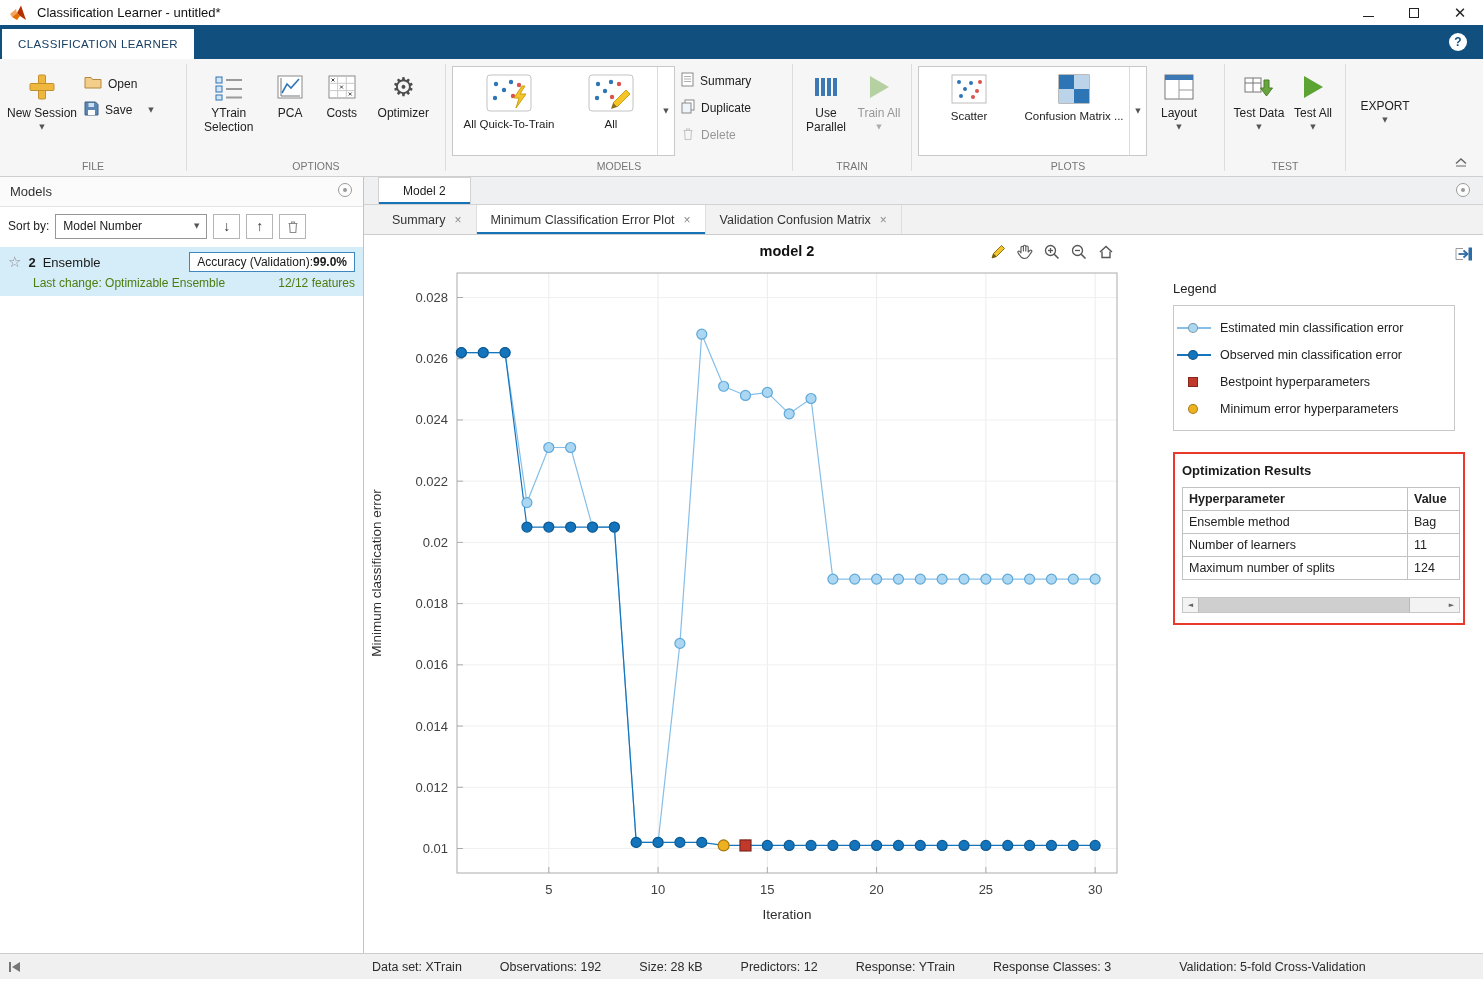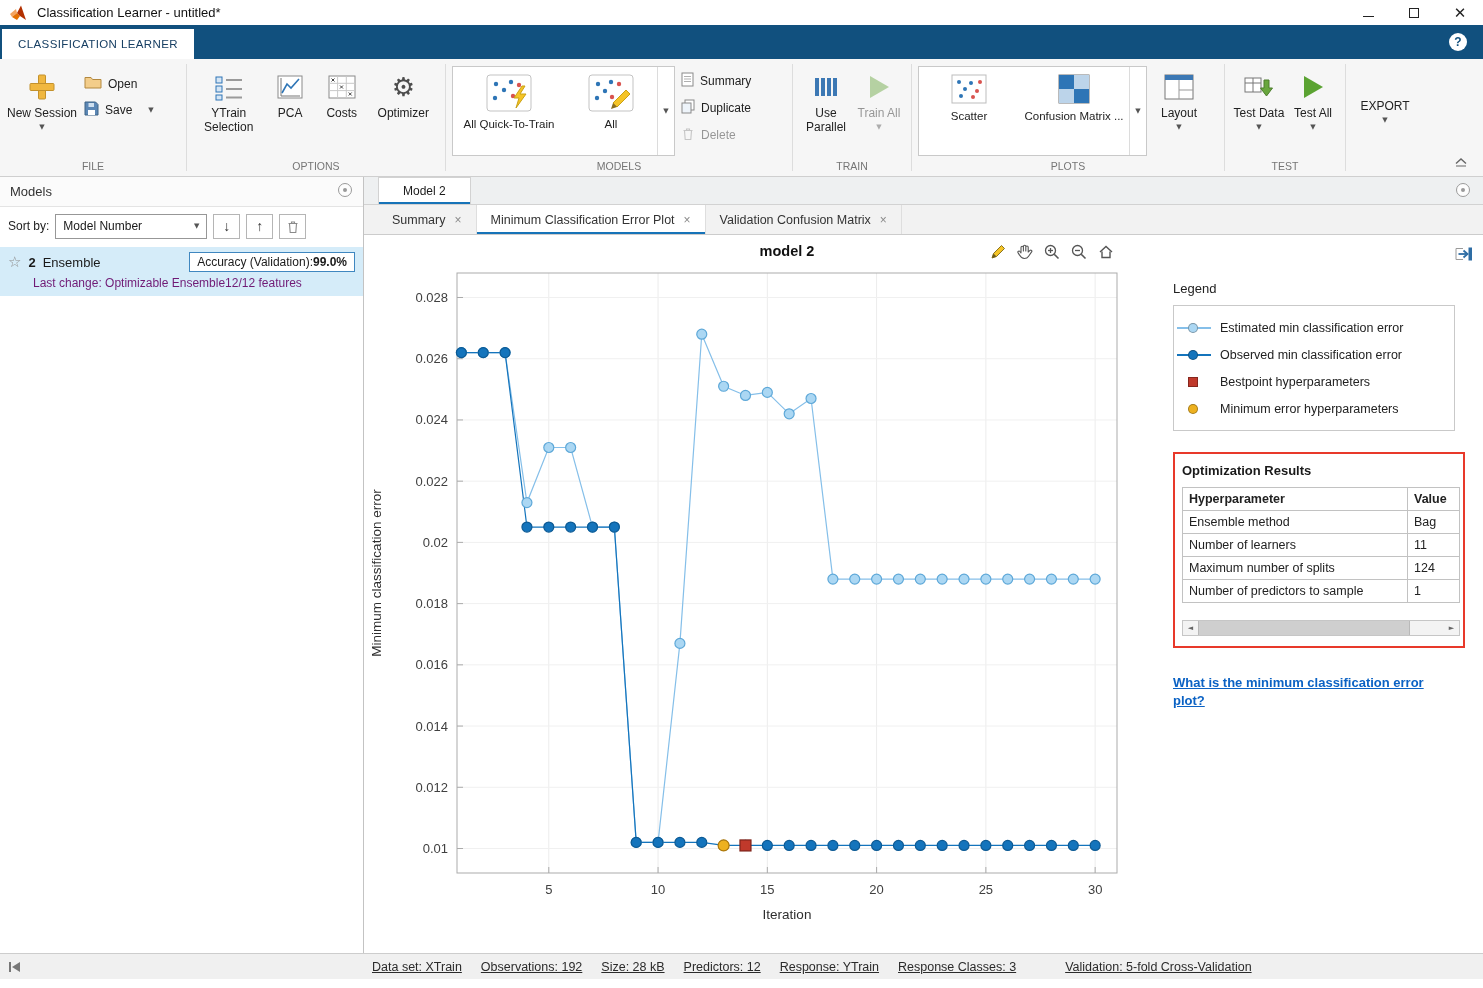--- a/index.html
+++ b/index.html
@@ -60,21 +60,21 @@
   .i-down::before{content:"↓";font-weight:bold;}
   .i-up::before{content:"↑";font-weight:bold;}
   .model-card{background:#d5ecf9;padding:5px 8px 6px 8px;margin-top:2px;}
   .mc-row1{display:flex;align-items:center;gap:7px;}
   .i-star{font-family:"DejaVu Sans",sans-serif;color:#8f8f8f;font-size:15px;}
   .i-star::before{content:"☆";}
   .mc-id{font-size:13px;font-weight:bold;}
   .mc-type{font-size:13px;}
   .accuracy-box{margin-left:auto;background:#fff;border:1px solid #3f87c0;padding:2px 7px;font-size:12px;display:flex;}
   .accuracy-val{font-weight:bold;}
-  .mc-row2{display:flex;justify-content:flex-start;font-size:12px;color:#701a75;padding-left:25px;margin-top:4px;}
+  .mc-row2{display:flex;justify-content:space-between;font-size:12px;color:#4d7c0f;padding-left:25px;margin-top:4px;}
 
   .content{flex:1;display:flex;flex-direction:column;background:#fff;}
   .doc-tabbar{height:28px;background:#eef0f1;border-bottom:1px solid #d2d2d2;display:flex;
     align-items:flex-end;padding-left:14px;position:relative;}
   .doc-tab{height:27px;background:#fff;border:1px solid #d2d2d2;border-bottom:none;display:flex;
     align-items:center;padding:0 24px;font-size:12px;position:relative;}
   .doc-tab::after{content:"";position:absolute;left:0;right:0;bottom:0;height:2px;background:#1673b8;}
   .doc-tabbar .round-ic{position:absolute;right:12px;top:5px;}
   .subtabbar{height:30px;background:#f2f2f2;border-bottom:1px solid #cccccc;display:flex;padding-left:14px;}
   .subtab{display:flex;align-items:center;gap:9px;padding:0 14px;font-size:12.5px;color:#333;border-right:1px solid #dedede;}
@@ -112,21 +112,21 @@
   table.opt .val-col{width:52px;}
   .hscroll{margin-top:17px;height:16px;border:1px solid #c6c6c6;background:#f3f3f3;display:flex;align-items:stretch;width:278px;}
   .hs-btn{width:15px;display:flex;align-items:center;justify-content:center;font-size:7px;color:#666;}
   .hs-thumb{width:212px;background:#cfcfcf;border-left:1px solid #b9b9b9;border-right:1px solid #b9b9b9;}
   .help-link{display:block;margin-top:26px;width:268px;font-size:13px;font-weight:bold;
     color:#0b62c4;text-decoration:underline;line-height:1.35;}
 
   
   .statusbar{height:26px;background:#f0f0f0;border-top:1px solid #cdcdcd;display:flex;align-items:center;font-size:12.5px;color:#2b2b2b;}
   .sb-icon{margin-left:8px;display:flex;}
-  .sb-items{display:flex;margin-left:350px;gap:19px;white-space:nowrap;text-decoration:underline;}
+  .sb-items{display:flex;margin-left:350px;gap:38px;white-space:nowrap;}
   .sb-items span:last-child{margin-left:30px;}
 </style>
 </head>
 <body>
 
 <div class="titlebar">
   <span class="app-icon">
     <svg width="18" height="18" viewBox="0 0 18 18">
       <polygon points="0,10 6,5 7,9 2,13" fill="#f4a460"></polygon>
       <polygon points="2,13 7,9 10,12 7,16" fill="#e57000"></polygon>
@@ -724,34 +724,29 @@
               <td>Bag</td>
             </tr>
             <tr>
               <td>Number of learners</td>
               <td>11</td>
             </tr>
             <tr>
               <td>Maximum number of splits</td>
               <td>124</td>
             </tr>
-            <tr>
-              <td>Number of predictors to sample</td>
-              <td>1</td>
-            </tr>
           </tbody>
             </table>
           <div class="hscroll">
             <span class="hs-btn glyph">◄</span>
             <span class="hs-thumb"></span>
             <span class="hs-btn glyph" style="margin-left:auto;">►</span>
           </div>
         </div>
 
-        <a class="help-link" href="#">What is the minimum classification error plot?</a>
       </div>
 
       <span class="undock">
         <svg width="20" height="18">
             <path d="M3 3.5 H10 M3 3.5 V14.5 H10" fill="none" stroke="#9a9a9a"></path>
             <rect x="15.5" y="2.5" width="3.5" height="13" fill="#2e6da4"></rect>
             <path d="M5.5 9 H13.5" stroke="#2e6da4" stroke-width="1.8"></path>
             <path d="M10.5 5.5 L14.5 9 L10.5 12.5" fill="none" stroke="#2e6da4" stroke-width="1.8"></path>
           </svg>
       </span>

